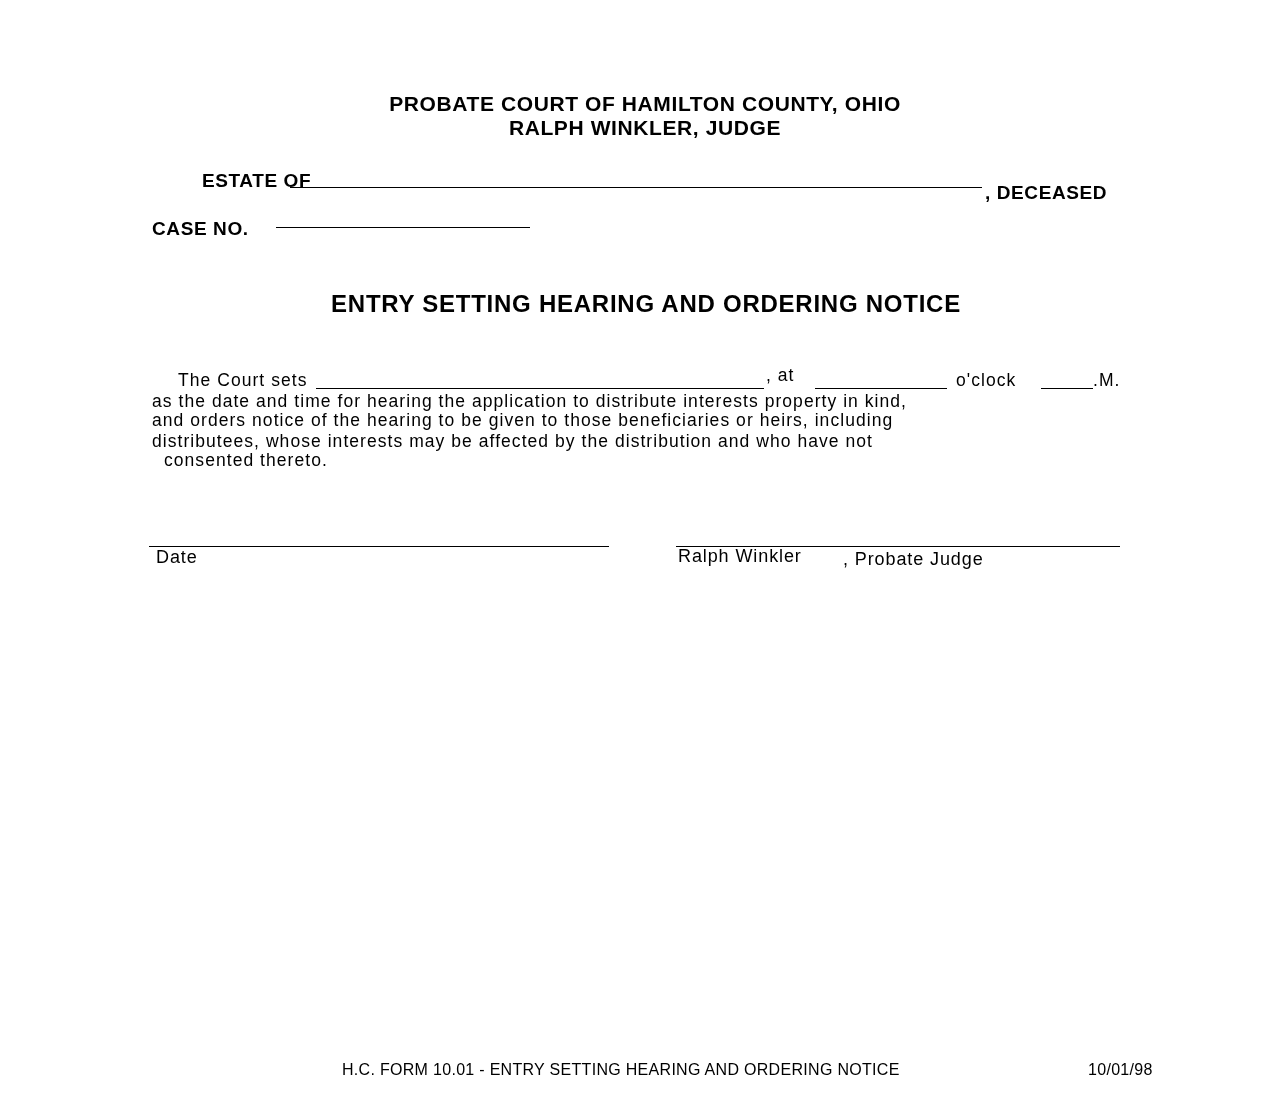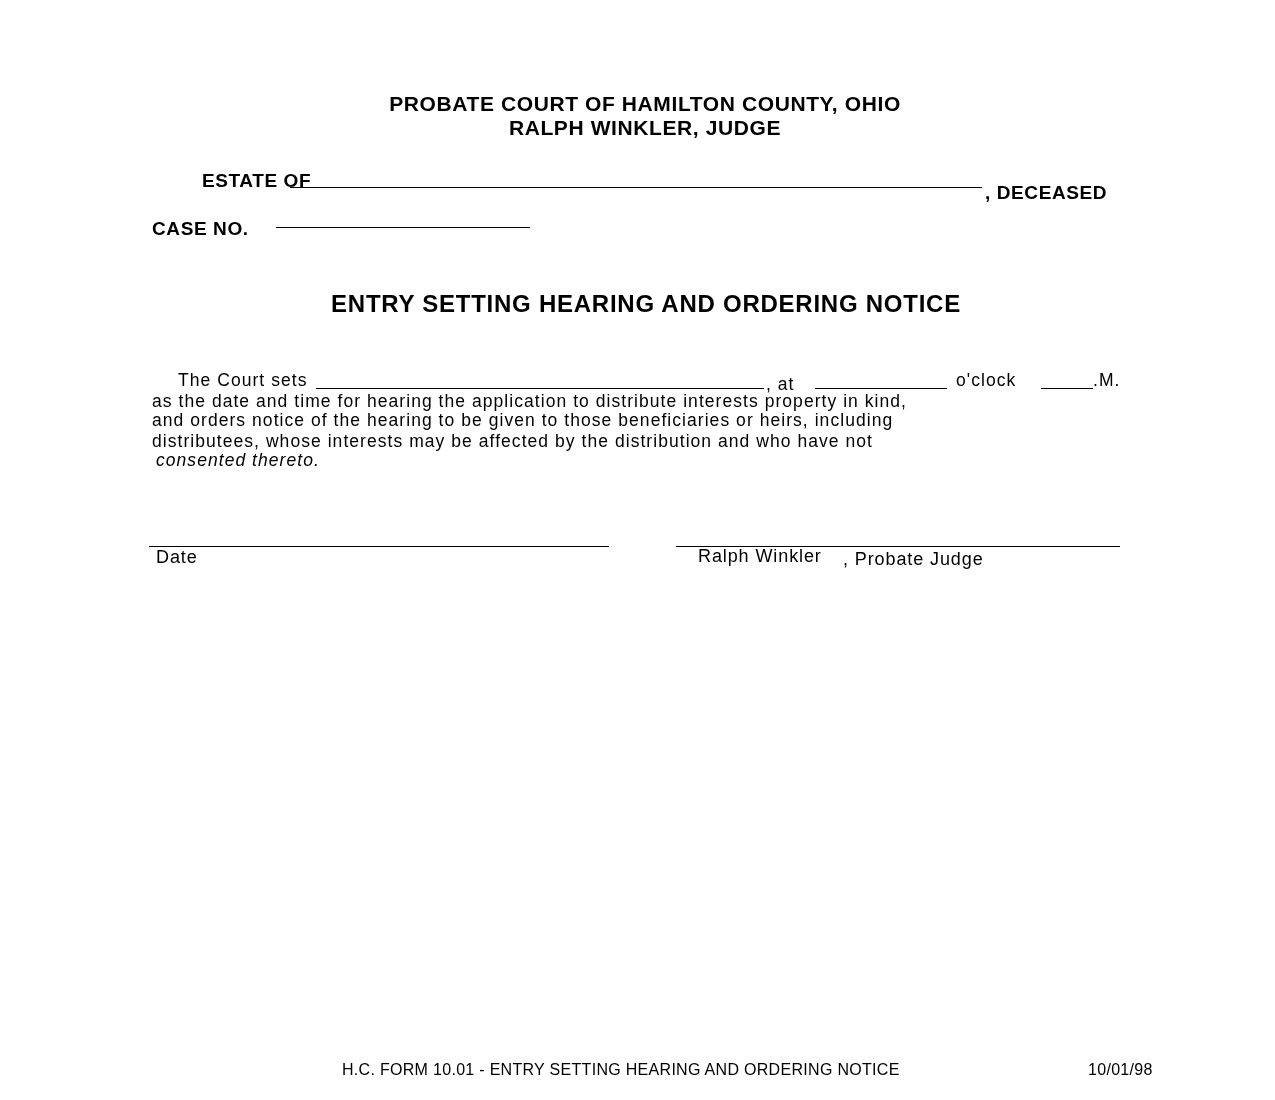--- a/index.html
+++ b/index.html
@@ -70,36 +70,36 @@
 <div class="line" style="left:276px; top:210px; width:254px; height:17px;">
   <span></span>
 </div>
 
 <div class="abs title" style="top:290px;">ENTRY SETTING HEARING AND ORDERING NOTICE</div>
 
 <div class="abs body-text" style="left:152px; top:371px;margin-left:26px;">The Court sets</div>
 <div class="line" style="left:316px; top:371px; width:448px; height:17px;">
   <span></span>
 </div>
-<div class="abs body-text" style="left:766px; top:375px;">, at</div>
+<div class="abs body-text" style="left:766px; top:366px;">, at</div>
 <div class="line" style="left:815px; top:371px; width:132px; height:17px;">
   <span></span>
 </div>
 <div class="abs body-text" style="left:956px; top:371px;">o'clock</div>
 <div class="line" style="left:1041px; top:371px; width:52px; height:17px;">
   <span></span>
 </div>
 <div class="abs body-text" style="left:1093px; top:371px;">.M.</div>
 
 <div class="abs body-text" style="left:152px; top:392px;">as the date and time for hearing the application to distribute interests property in kind,</div>
 <div class="abs body-text" style="left:152px; top:411px;">and orders notice of the hearing to be given to those beneficiaries or heirs, including</div>
 <div class="abs body-text" style="left:152px; top:432px;">distributees, whose interests may be affected by the distribution and who have not</div>
-<div class="abs body-text" style="left:156px; top:451px;font-style:italic;">consented thereto.</div>
+<div class="abs body-text" style="left:164px; top:451px;">consented thereto.</div>
 
 <div class="line" style="left:149px; top:546px; width:460px;"></div>
 <div class="abs sig-label" style="left:156px; top:547px;">Date</div>
 
 <div class="line" style="left:676px; top:546px; width:444px;"></div>
-<div class="abs sig-label" style="left:678px; top:546px;margin-left:20px;">Ralph Winkler</div>
+<div class="abs sig-label" style="left:678px; top:546px;">Ralph Winkler</div>
 <div class="abs sig-label" style="left:843px; top:549px;text-align:right;">, Probate Judge</div>
 
 <div class="abs footer" style="left:342px; top:1061px;">H.C. FORM 10.01 - ENTRY SETTING HEARING AND ORDERING NOTICE</div>
 <div class="abs footer" style="left:1088px; top:1061px;">10/01/98</div>
 
 </body></html>

